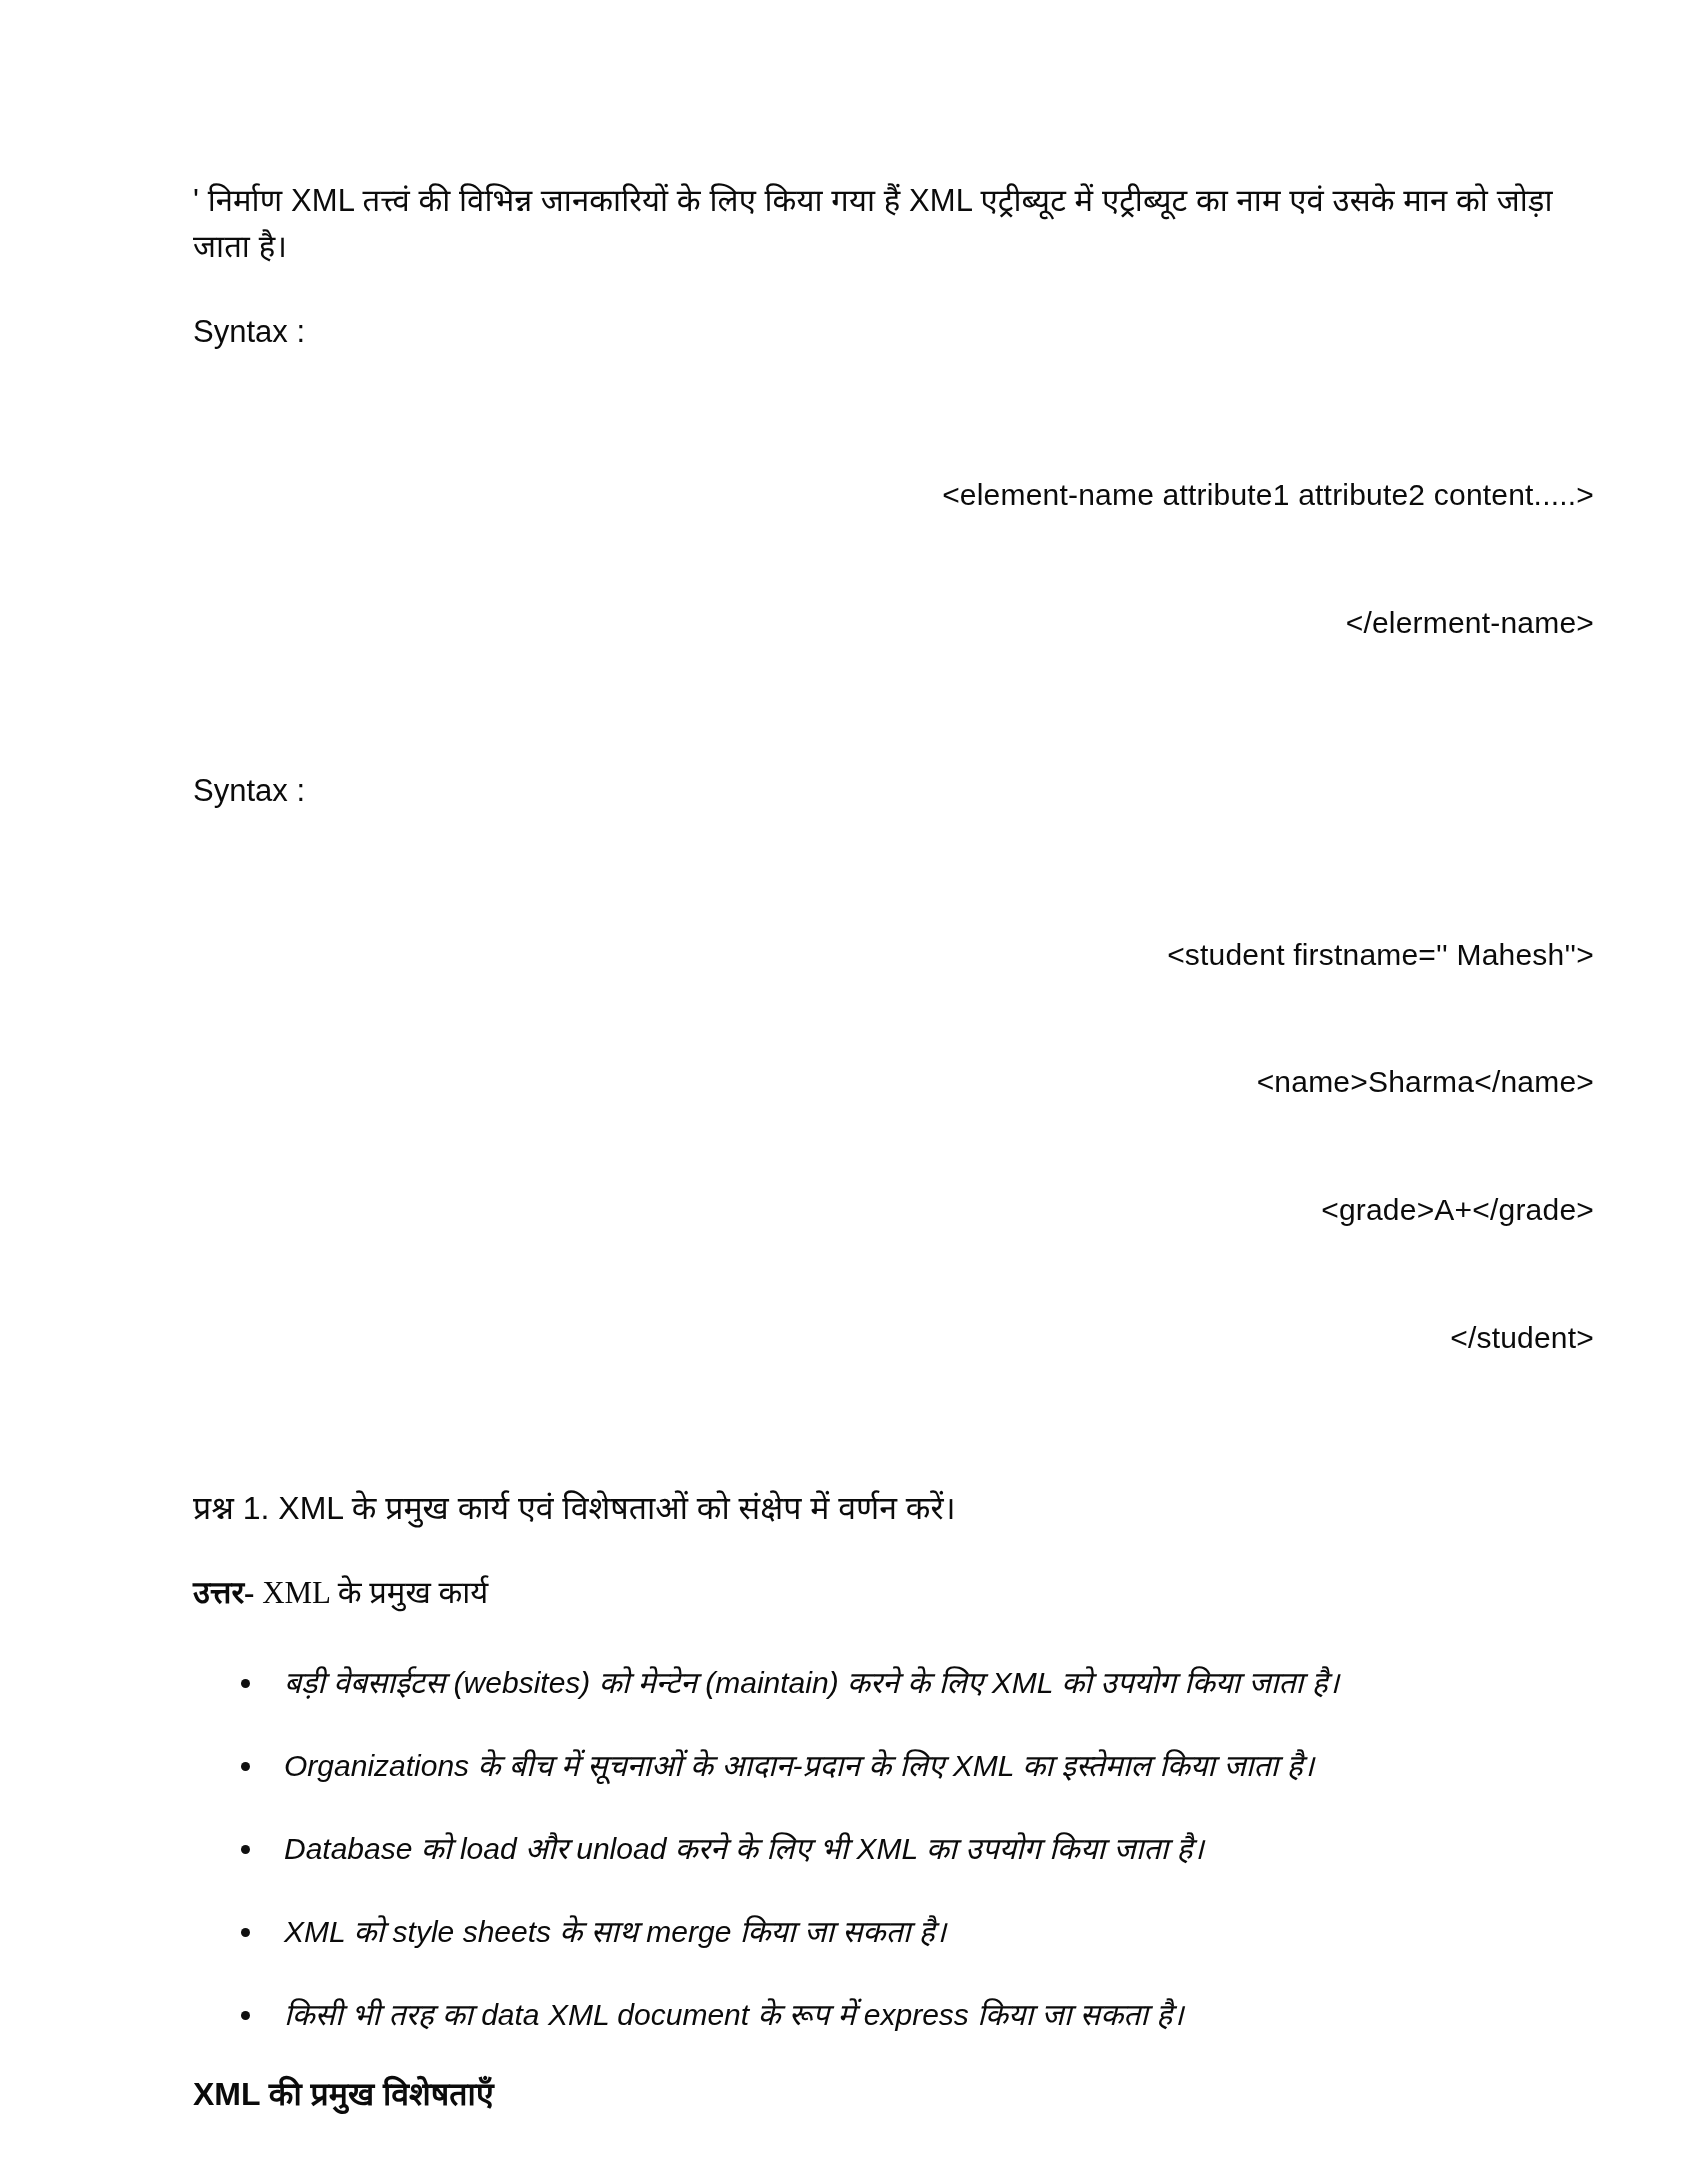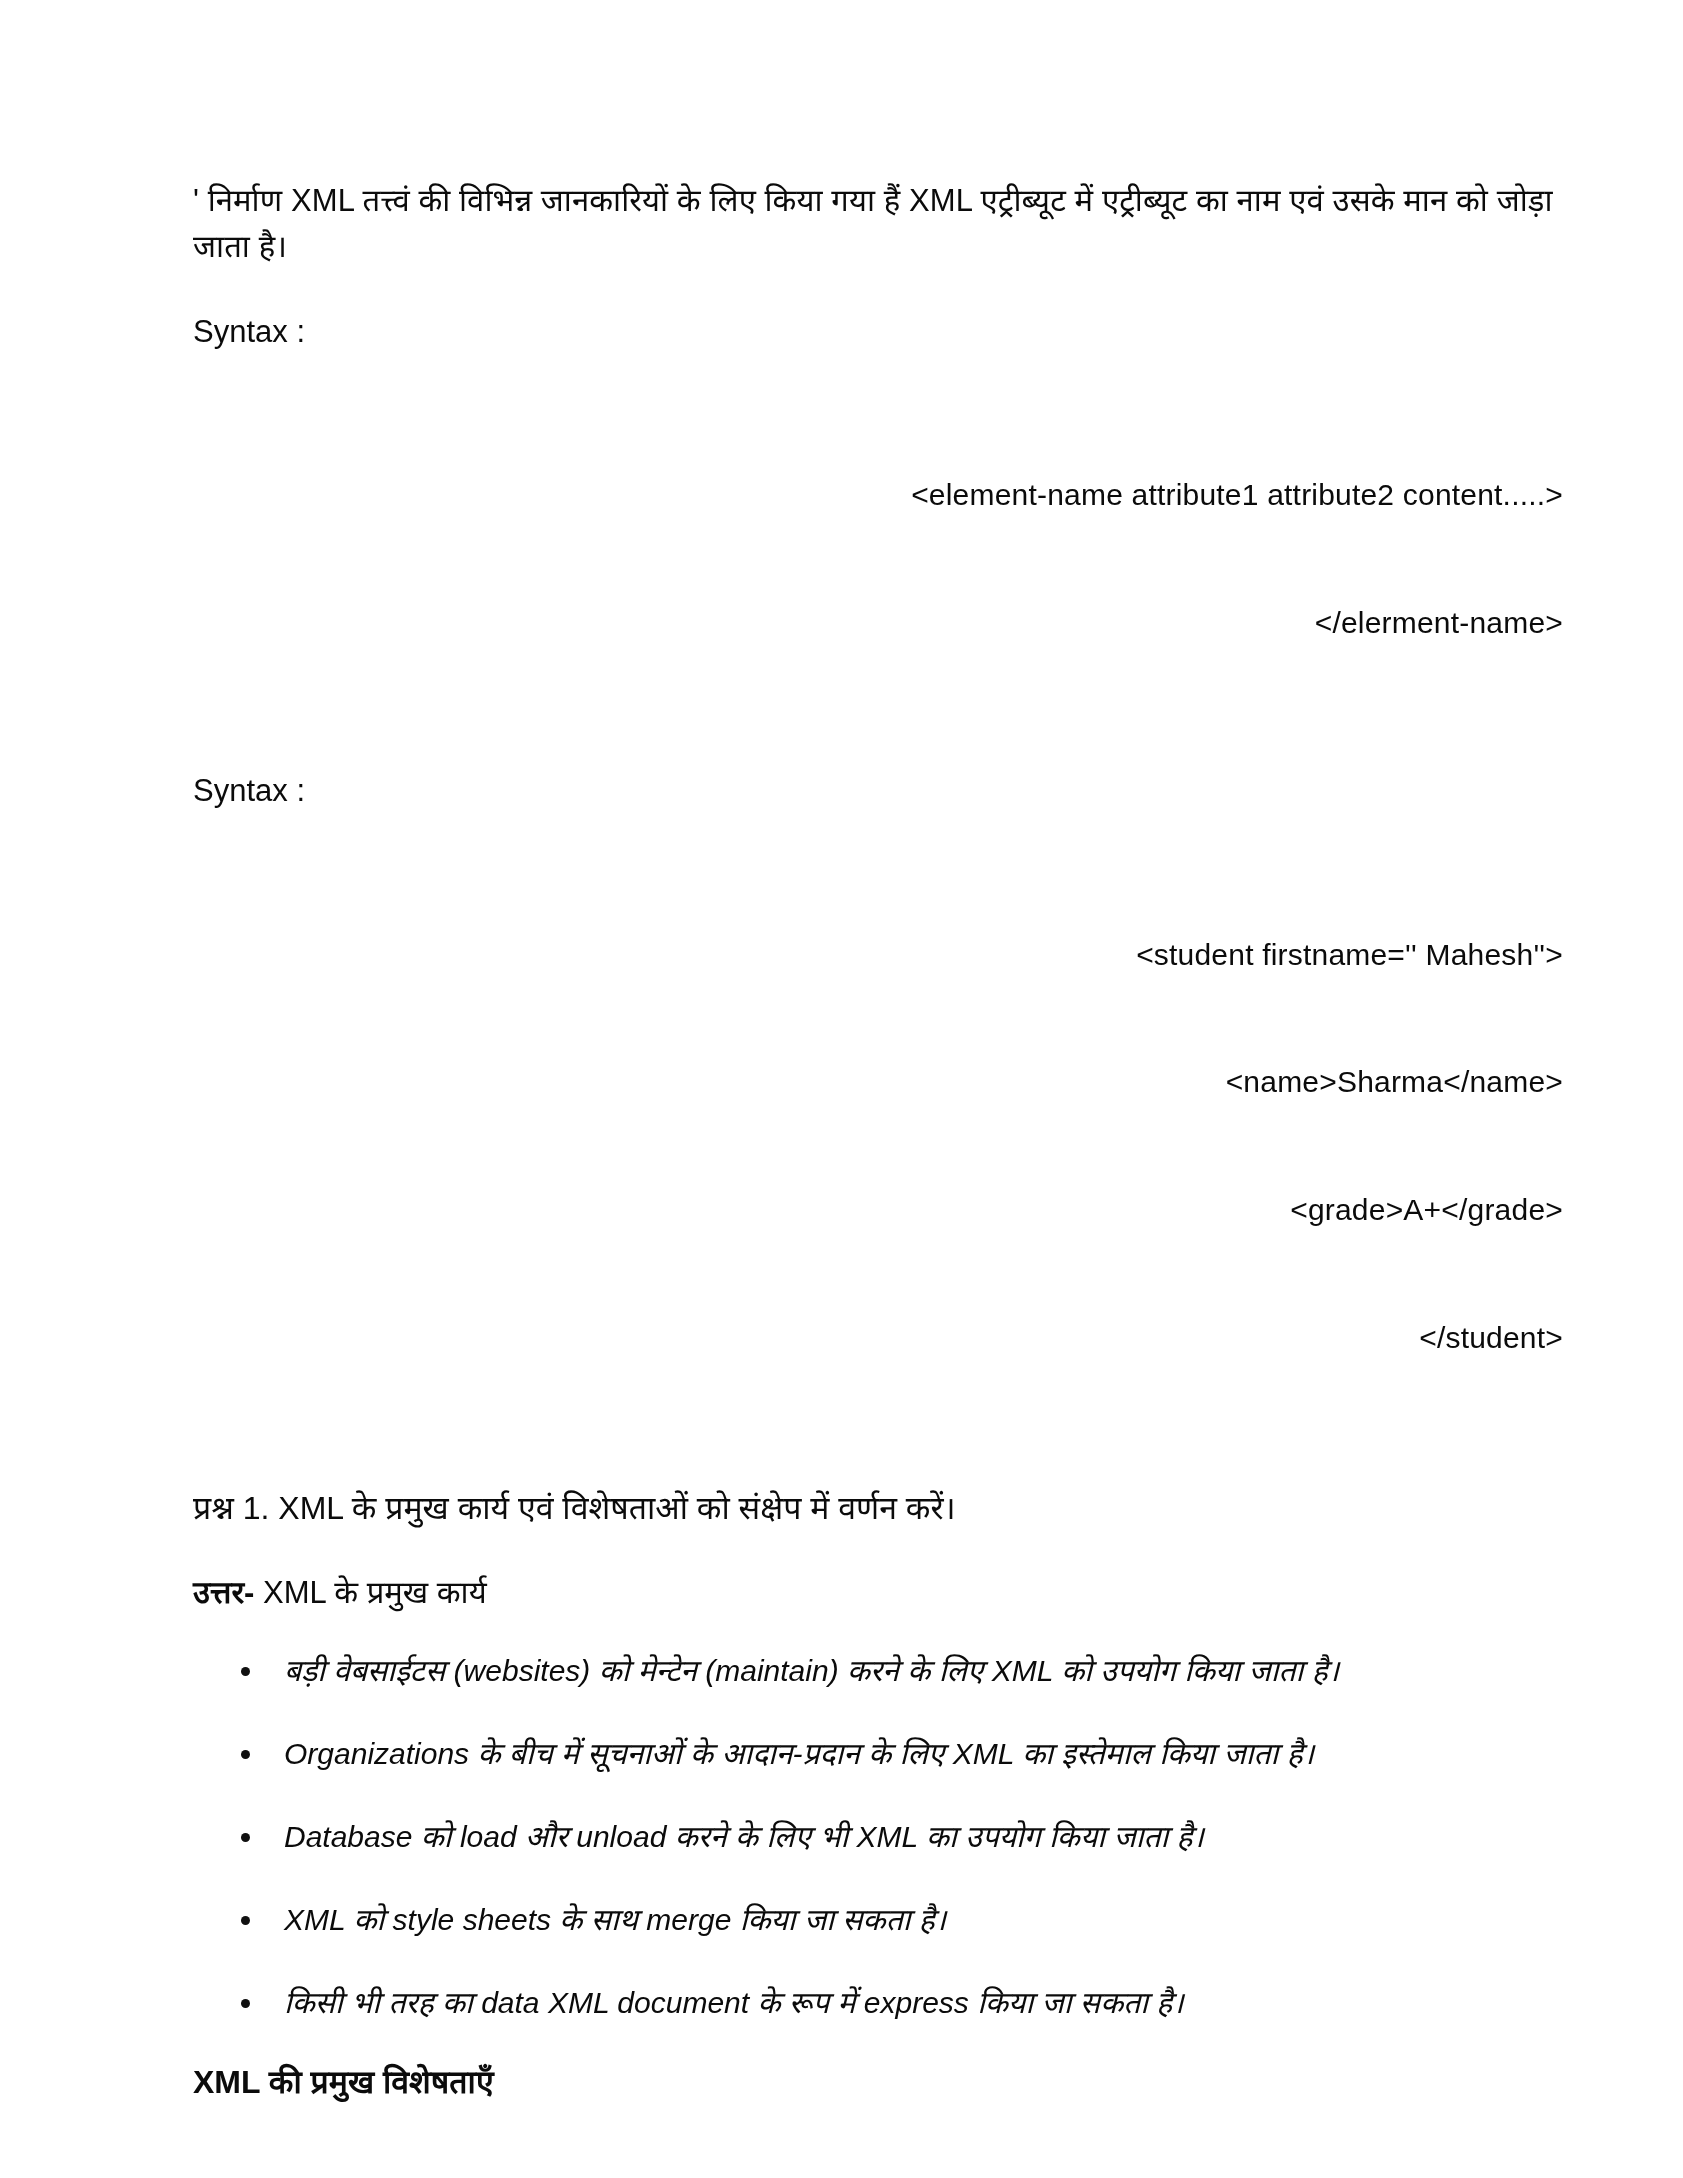--- a/index.html
+++ b/index.html
@@ -14,21 +14,21 @@
     font-family: "Liberation Sans", "DejaVu Sans", sans-serif;
     color: #0b0b0b;
     -webkit-font-smoothing: antialiased;
   }
 
   .page {
     position: relative;
     width: 1683px;
     height: 2026px;
     box-sizing: border-box;
-    padding: 178px 120px 119px 193px;
+    padding: 178px 89px 119px 193px;
     background: #ffffff;
   }
 
   
   .para {
     font-size: 31px;
     line-height: 1.48;
     margin: 0 0 40px 0;
     letter-spacing: 0.1px;
   }
@@ -63,22 +63,23 @@
   
   .question {
     font-size: 32px;
     font-weight: normal;
     margin: 0 0 40px 0;
     line-height: 1.45;
   }
 
   .answer-intro {
     font-size: 31px;
-    margin: 0 0 32px 0;
+    margin: 0 0 44px 0;
     line-height: 1.45;
+    font-family: Liberation Serif, serif;
   }
   .answer-intro .bold {
     font-weight: bold;
   }
 
   .sub-heading {
     font-size: 32px;
     font-weight: bold;
     margin: 34px 0 34px 0;
     line-height: 1.45;

